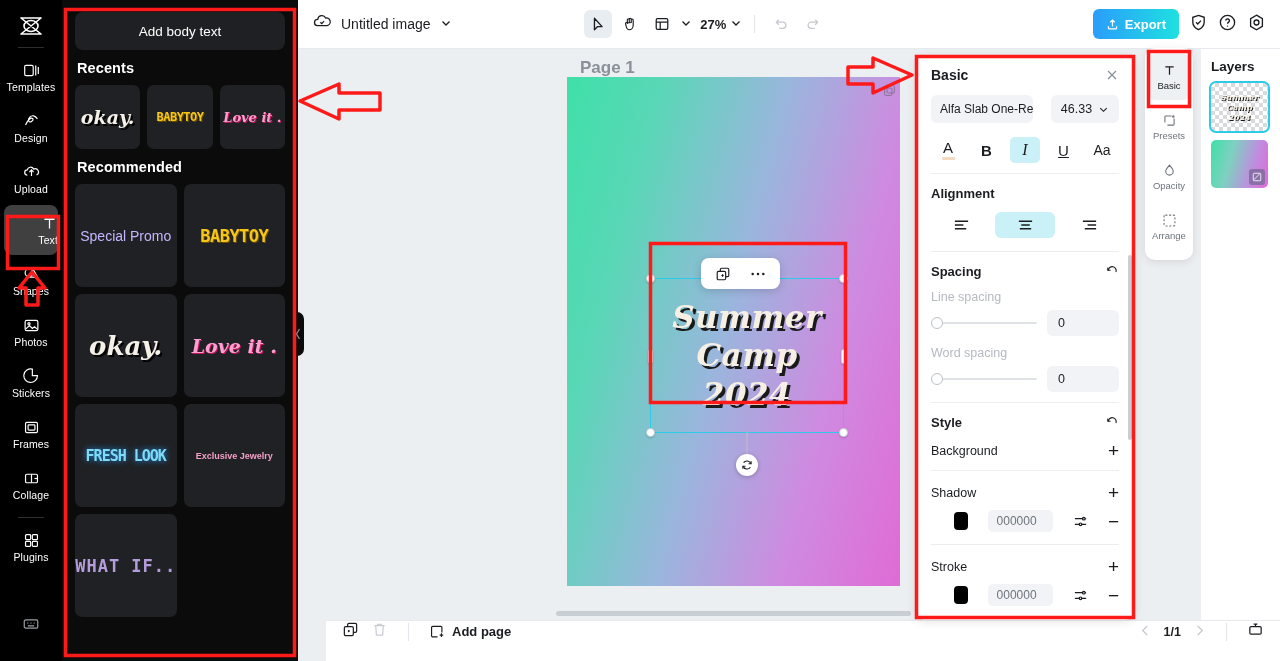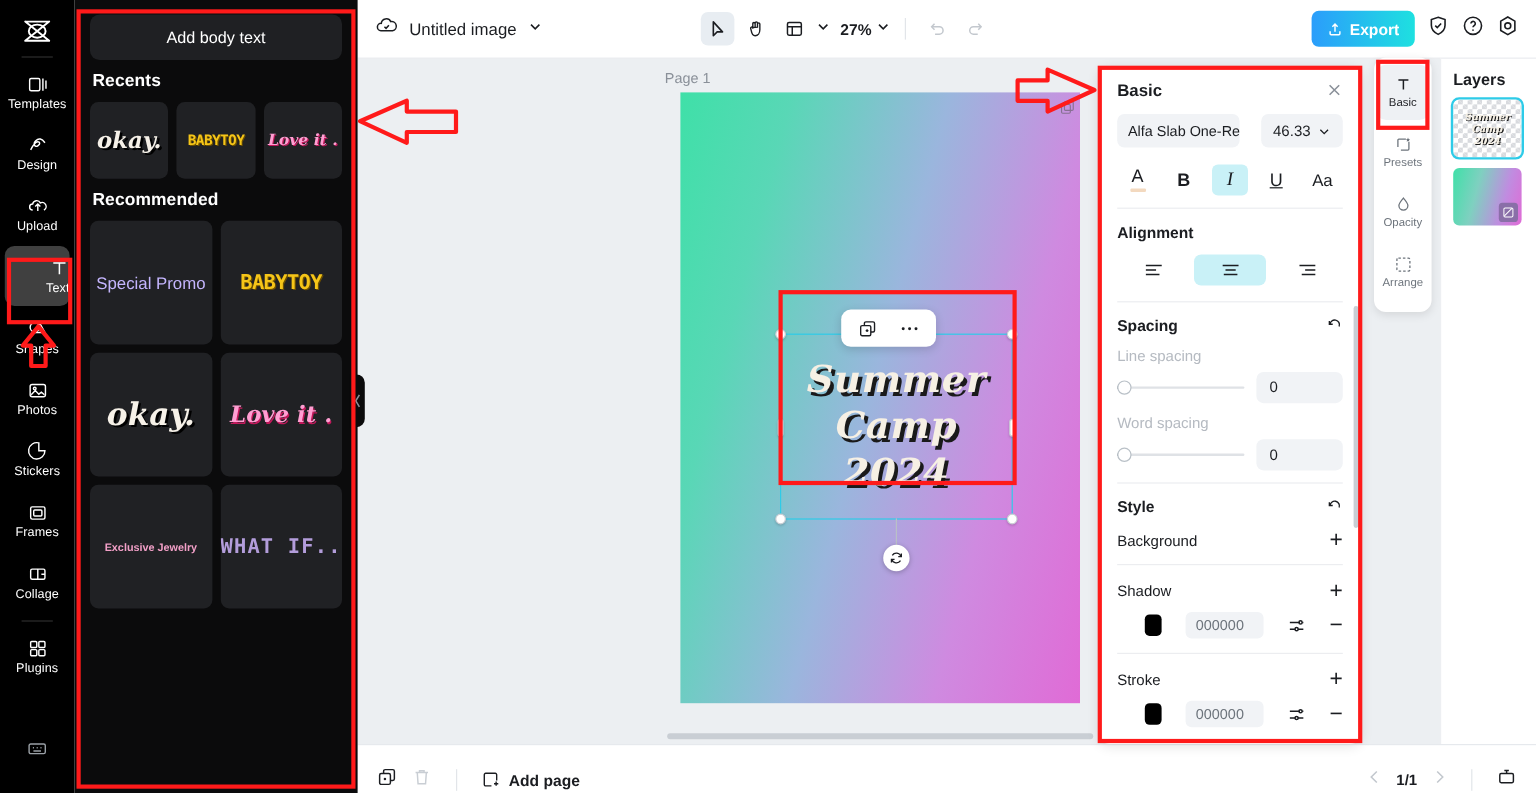--- a/index.html
+++ b/index.html
@@ -99,22 +99,22 @@
   .h-right { display: flex; align-items: center; gap: 10px; margin-left: auto; }
   .export-btn {
     height: 30px; padding: 0 13px; border-radius: 6px;
     background: linear-gradient(90deg,#2b9dfb,#1ee0e0);
     color: #fff; font-size: 13px; font-weight: 700;
     display: flex; align-items: center; gap: 6px; cursor: pointer;
   }
 
   .canvas-area { flex: 1; position: relative; overflow: hidden; }
   .page-label {
-    position: absolute; left: 256px; top: 9px;
-    font-size: 12px; color: #8a9099;
+    position: absolute; left: 282px; top: 9px;
+    font-size: 17px; color: #8a9099; font-weight: bold;
   }
   .page {
     position: absolute; left: 269px; top: 28px;
     width: 333px; height: 509px;
     background: linear-gradient(105deg,#3fe0a8 0%, #59d7b6 20%, #9ab6dd 48%, #cf8ae0 74%, #e06bd6 100%);
   }
   .page-copy-icon { position: absolute; right: 4px; top: 6px; opacity: .55; }
 
   
   .mini-toolbar {
@@ -155,21 +155,21 @@
     display: flex; align-items: center; justify-content: center; cursor: grab;
   }
 
   .hscroll {
     position: absolute; left: 258px; bottom: 4px; width: 355px; height: 5px;
     background: #c9ced4; border-radius: 3px;
   }
 
   .footer {
     height: 41px; background: #fff; border-top: 1px solid #e6e9ed;
-    display: flex; align-items: flex-end; padding: 0 16px; flex: none;
+    display: flex; align-items: flex-start; padding: 0 16px; flex: none; margin-left: 28px;
   }
   .f-left { display: flex; align-items: center; gap: 12px; }
   .f-right { margin-left: auto; display: flex; align-items: center; gap: 12px; }
   .pagenum { font-size: 12.5px; font-weight: 700; color: #1b1d21; }
   .add-page { display: flex; align-items: center; gap: 7px; font-size: 13px;
               font-weight: 700; color: #1b1d21; cursor: pointer; }
 
   
   .proppanel {
     position: absolute; left: 915px; top: 55px; width: 220px; height: 565px;
@@ -413,20 +413,23 @@
           <span class="s-promo" style="font-size:14px">Special Promo</span>
         </div>
         <div class="rcm-card">
           <span class="s-baby" style="font-size:17px">BABYTOY</span>
         </div>
         <div class="rcm-card">
           <span class="s-okay" style="font-size:26px">okay.</span>
         </div>
         <div class="rcm-card">
           <span class="s-love" style="font-size:19px">Love it .</span>
+        </div>
+        <div class="rcm-card">
+          <span class="s-fresh" style="font-size:15px">FRESH LOOK</span>
         </div>
         <div class="rcm-card">
           <span class="s-jewel" style="font-size:9px">Exclusive Jewelry</span>
         </div>
         <div class="rcm-card">
           <span class="s-what" style="font-size:17px">WHAT IF..</span>
         </div>
       </div>
     </div>
   </div>

